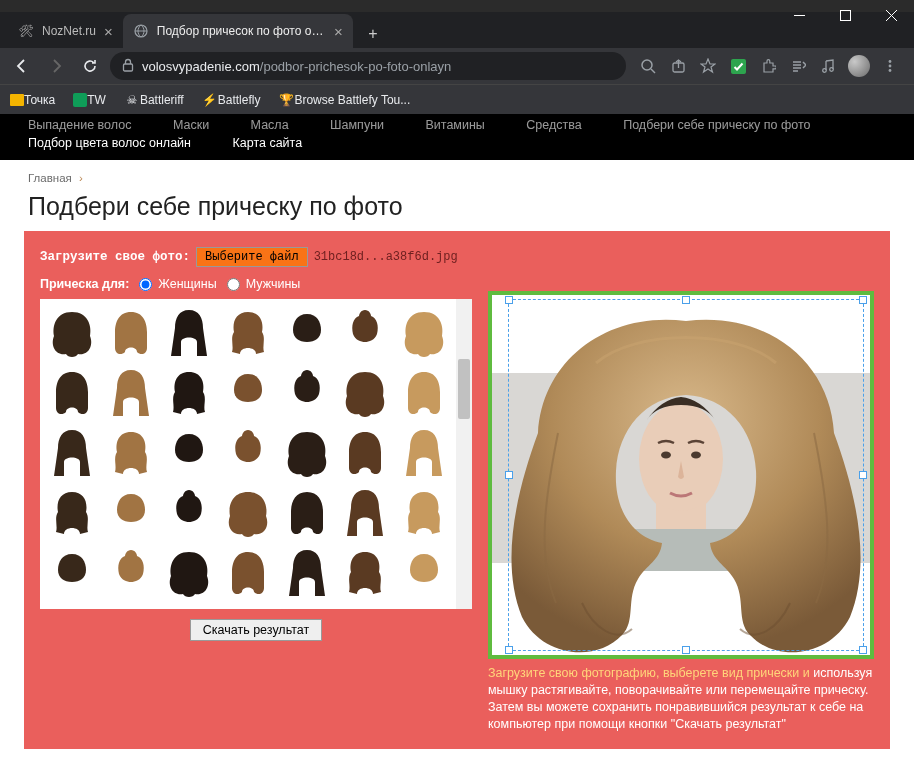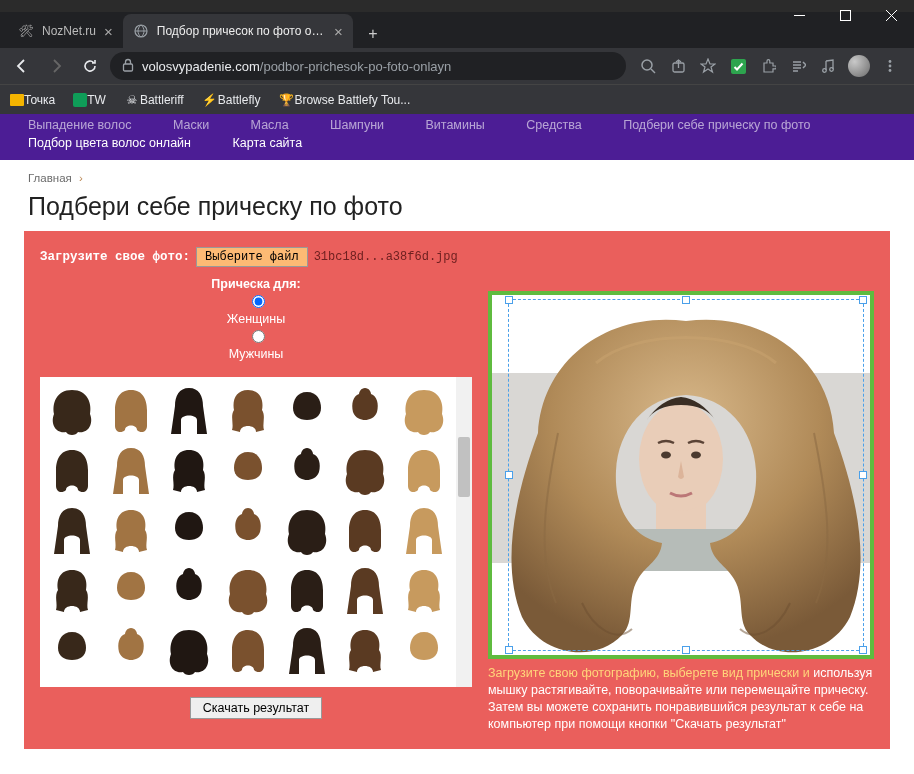--- a/index.html
+++ b/index.html
@@ -118,21 +118,21 @@
   width: 16px; height: 16px;
   display: inline-flex; align-items: center; justify-content: center;
 }
 .viewport {
   background: #fff;
   height: calc(774px - 12px - 36px - 36px - 30px);
   overflow: hidden;
   position: relative;
 }
 .site-nav {
-  background: #4c1d95;
+  background: #000000;
   color: #fff;
   padding: 2px 28px 8px 28px;
   font-size: 12.5px;
   line-height: 18px;
   white-space: nowrap;
   overflow: hidden;
 }
 .site-nav .row1 { color: rgba(255,255,255,0.6); }
 .site-nav .row1 span { margin-right: 38px; }
 .site-nav .row2 span { margin-right: 38px; }
@@ -159,37 +159,36 @@
 .left-col {
   flex: 0 0 432px;
 }
 .upload-row {
   color: #fff; font-weight: 700; font-size: 12.5px;
   display: flex; align-items: center; gap: 6px;
   margin-bottom: 10px;
   font-family: Liberation Mono, monospace;
 }
 .file-btn {
-  background: #fdba74;
+  background: #f97316;
   color: #000;
   font-weight: 400;
   padding: 2px 8px;
   border: 1px solid #999;
   font-size: 12px;
 }
 .filename {
   color: #6f2020;
   font-weight: 400;
   font-size: 12px;
 }
 .gender-row {
   color: #fff; font-weight: 700; font-size: 12.5px;
   display: flex; align-items: center; gap: 4px;
-  margin-bottom: 16px;
-  flex-direction: column;
+  margin-bottom: 8px;
 }
 .gender-row input { margin: 0 2px 0 6px; accent-color: #0066ff; }
 .gender-row label { font-weight: 400; }
 .hair-grid-wrap {
   background: #fff;
   height: 310px;
   display: flex;
 }
 .hair-grid {
   flex: 1;

